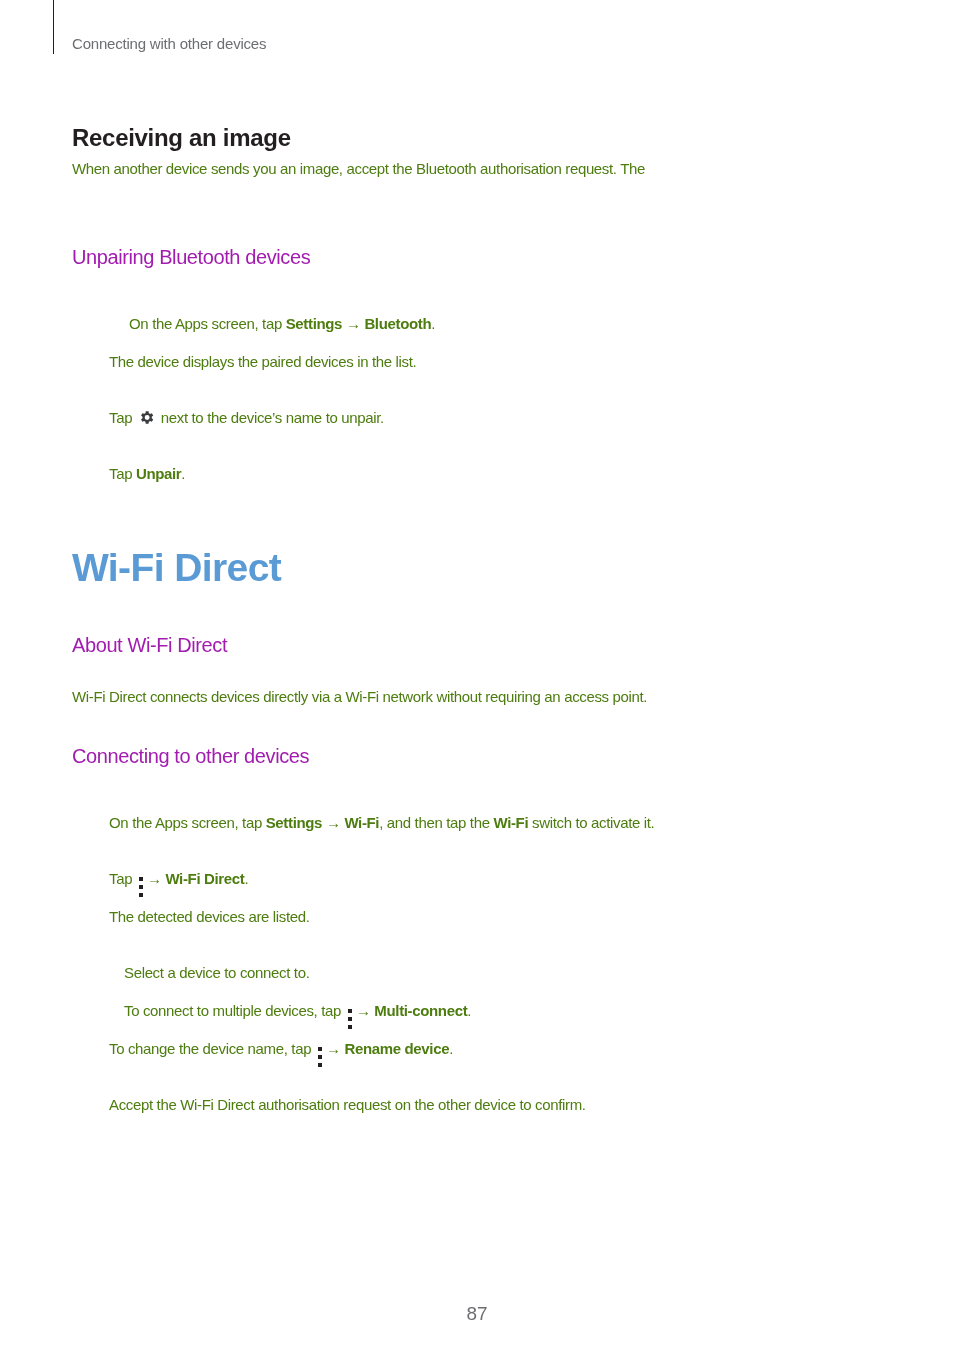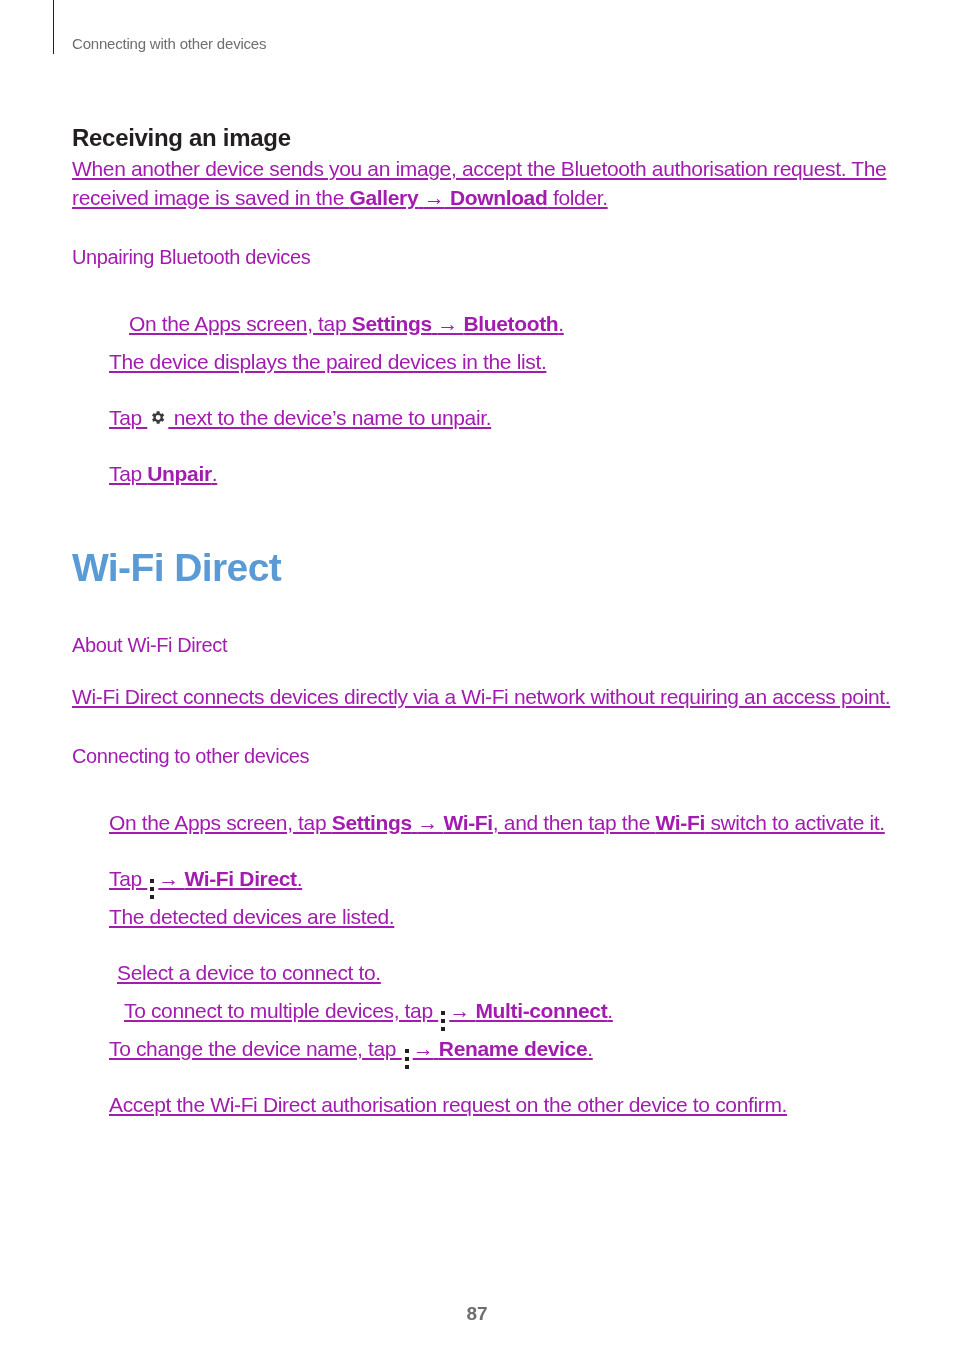--- a/index.html
+++ b/index.html
@@ -4,39 +4,38 @@
 <style>
   html, body { margin: 0; padding: 0; background: #ffffff; }
   body { width: 954px; height: 1350px; position: relative; overflow: hidden;
          font-family: "Liberation Sans", "DejaVu Sans", sans-serif; color: #231f20; }
   .margin-rule { position: absolute; left: 53px; top: 0; width: 1px; height: 54px; background: #231f20; }
   .running-header { position: absolute; left: 72px; top: 35px; font-size: 15px; color: #6d6e71; letter-spacing: -0.2px; }
   .abs { position: absolute; }
   .h3 { font-size: 24px; font-weight: bold; color: #231f20; letter-spacing: -0.3px; }
   .h2 { font-size: 20px; font-weight: normal; color: #a21caf; letter-spacing: -0.4px; }
   .h1 { font-size: 39px; font-weight: bold; color: #5b9bd5; letter-spacing: -0.6px; }
-  .p { font-size: 21px; line-height: 29px; color: #a21caf; letter-spacing: -0.35px; white-space: nowrap; text-decoration: underline; }
+  .p { font-size: 15px; line-height: 29px; color: #4d7c0f; letter-spacing: -0.35px; white-space: nowrap; }
   b { font-weight: bold; }
   .icon { display: inline-block; vertical-align: middle; }
   .gear { width: 17px; height: 17px; margin: 0 2px; position: relative; top: -2px; }
   .kebab { width: 6px; height: 20px; margin: 0 3px 0 2px; position: relative; top: -3px;
            display: inline-flex; flex-direction: column; justify-content: space-between; align-items: center; }
   .kebab i { display: block; width: 4px; height: 4px; background: #231f20; }
-  .page-number { position: absolute; left: 0; width: 954px; top: 1303px; text-align: center; font-size: 19px; color: #6d6e71; font-weight: bold; }
+  .page-number { position: absolute; left: 0; width: 954px; top: 1303px; text-align: center; font-size: 19px; color: #6d6e71; }
 </style>
 </head>
 <body>
 
 <div class="margin-rule"></div>
 <div class="running-header">Connecting with other devices</div>
 
 <div class="abs h3" style="left:72px; top:112px;margin-top:12px;">Receiving an image</div>
 <div class="abs p" style="left:72px; top:154px;">
   <div>When another device sends you an image, accept the Bluetooth authorisation request. The</div>
-  <div><span>received image is saved in the </span><b>Gallery</b> <span>→</span> <b>Download</b><span> folder.</span></div>
 </div>
 
 <div class="abs h2" style="left:72px; top:246px;">Unpairing Bluetooth devices</div>
 <div class="abs p" style="left:109px; top:309px;margin-left:20px;"><span>On the Apps screen, tap </span><b>Settings</b> <span>→</span> <b>Bluetooth</b><span>.</span></div>
 <div class="abs p" style="left:109px; top:347px;">The device displays the paired devices in the list.</div>
 <div class="abs p" style="left:109px; top:403px;"><span>Tap </span><svg class="icon gear" viewBox="0 0 24 24">
       <path fill="#3a3b3d" d="M19.4 13c.04-.33.06-.66.06-1s-.02-.67-.06-1l2.1-1.65-2-3.46-2.49 1a7.3 7.3 0 0 0-1.73-1L14.9 3.2h-4l-.38 2.65c-.63.26-1.2.6-1.73 1l-2.49-1-2 3.46L6.4 11c-.04.33-.06.67-.06 1s.02.67.06 1l-2.1 1.65 2 3.46 2.49-1c.53.4 1.1.74 1.73 1l.38 2.65h4l.38-2.65c.63-.26 1.2-.6 1.73-1l2.49 1 2-3.46L19.4 13zM12.9 15.5a3.5 3.5 0 1 1 0-7 3.5 3.5 0 0 1 0 7z"></path>
     </svg><span> next to the device’s name to unpair.</span></div>
 <div class="abs p" style="left:109px; top:459px;"><span>Tap </span><b>Unpair</b><span>.</span></div>
 
@@ -49,21 +48,21 @@
 
 <div class="abs p" style="left:109px; top:808px;"><span>On the Apps screen, tap </span><b>Settings</b> <span>→</span> <b>Wi-Fi</b><span>, and then tap the </span><b>Wi-Fi</b><span> switch to activate it.</span></div>
 
 <div class="abs p" style="left:109px; top:864px;"><span>Tap </span><span class="kebab">
       <i></i>
       <i></i>
       <i></i>
     </span><span>→</span> <b>Wi-Fi Direct</b><span>.</span></div>
 <div class="abs p" style="left:109px; top:902px;">The detected devices are listed.</div>
 
-<div class="abs p" style="left:117px; top:958px;">Select a device to connect to.</div>
+<div class="abs p" style="left:124px; top:958px;">Select a device to connect to.</div>
 <div class="abs p" style="left:124px; top:996px;"><span>To connect to multiple devices, tap </span><span class="kebab">
       <i></i>
       <i></i>
       <i></i>
     </span><span>→</span> <b>Multi-connect</b><span>.</span></div>
 <div class="abs p" style="left:109px; top:1034px;"><span>To change the device name, tap </span><span class="kebab">
       <i></i>
       <i></i>
       <i></i>
     </span><span>→</span> <b>Rename device</b><span>.</span></div>

